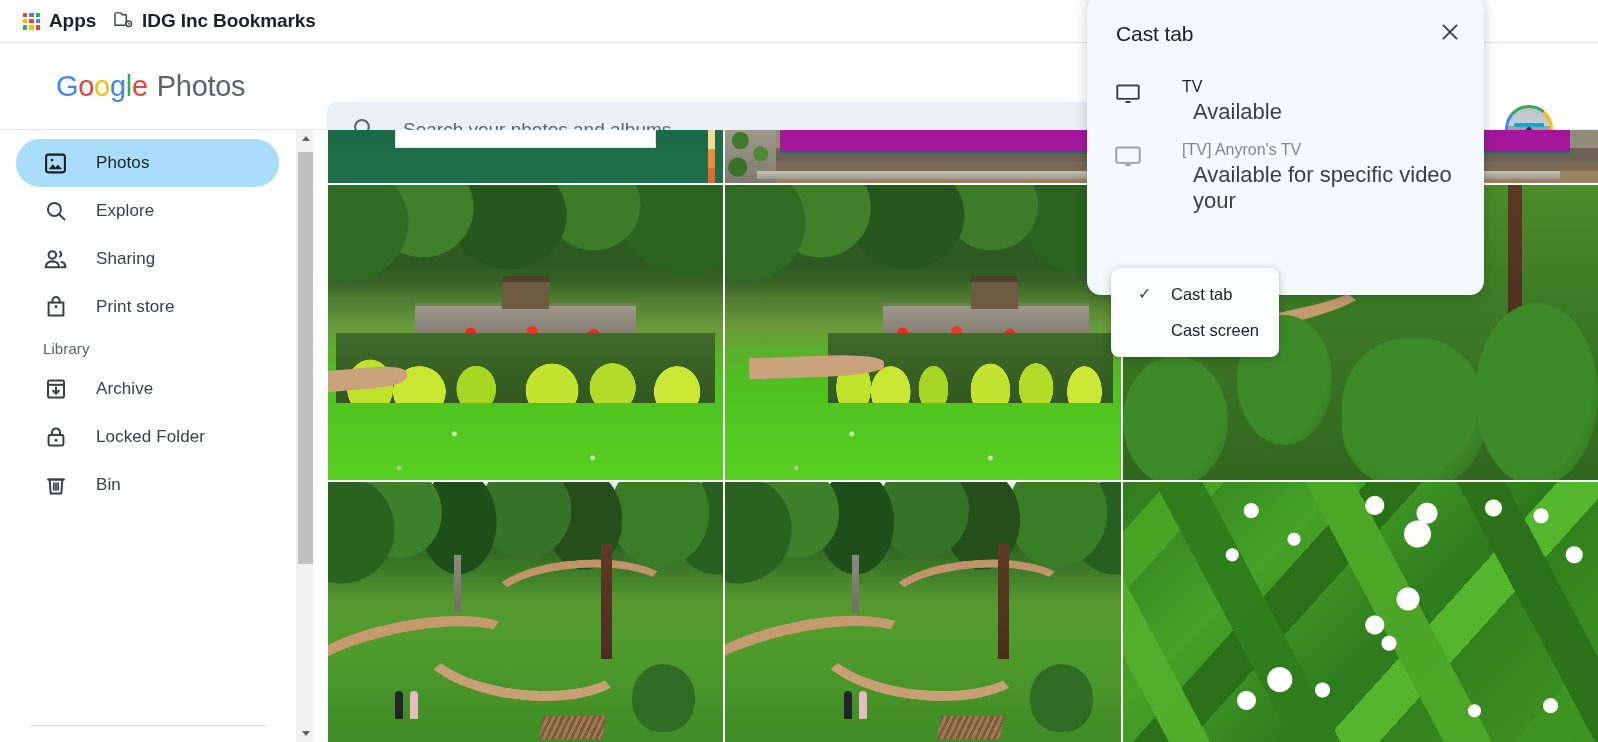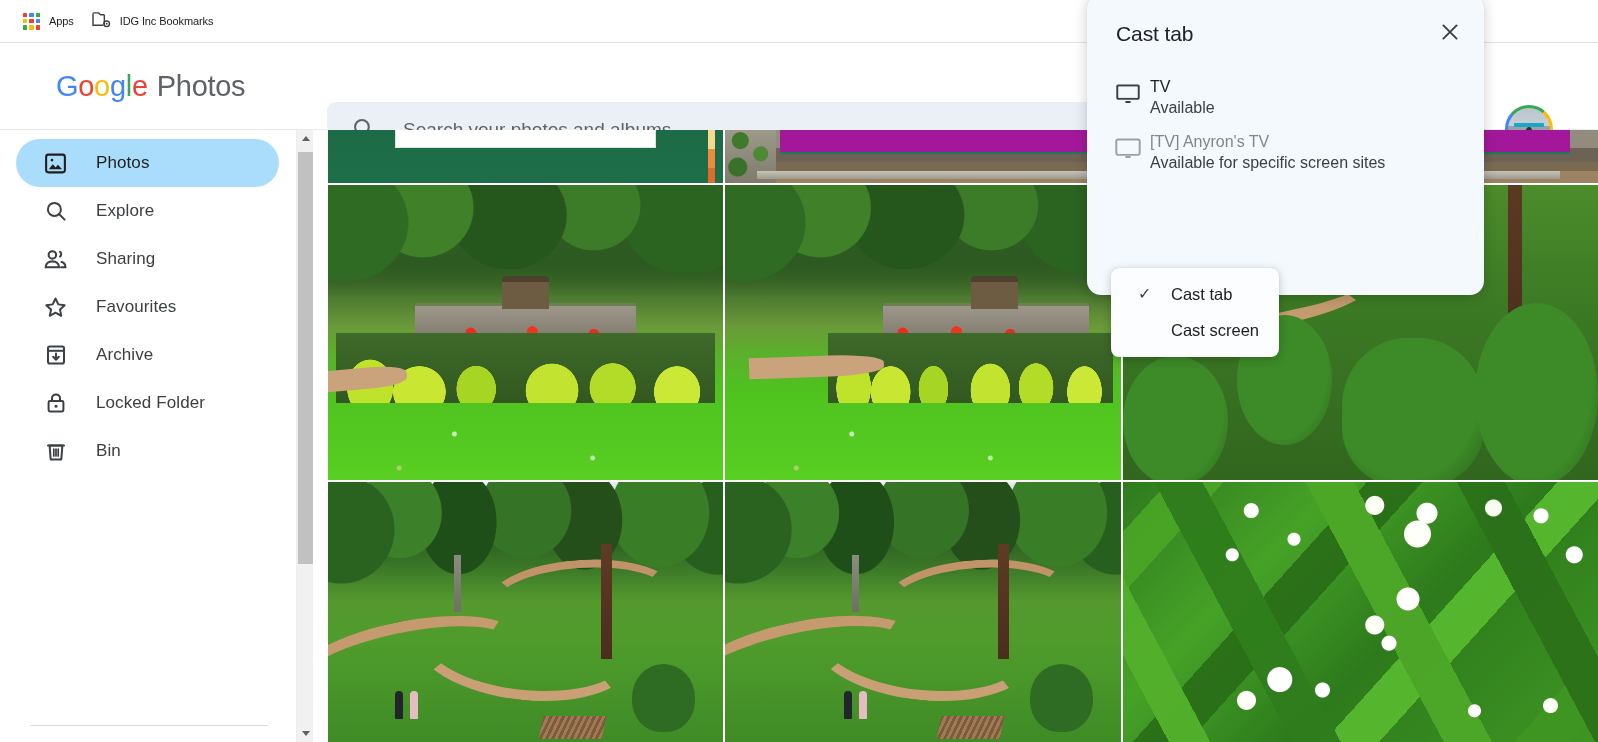--- a/index.html
+++ b/index.html
@@ -20,21 +20,21 @@
     border-bottom: 1px solid #e3e3e3;
     display: flex; align-items: center;
     padding-left: 14px;
   }
   .bm-item {
     display: flex; align-items: center; gap: 9px;
     height: 30px; padding: 0 9px;
     border-radius: 5px; cursor: pointer;
   }
   .bm-label {
-    font-size: 11px; font-weight: normal;
+    font-size: 19px; font-weight: bold;
     color: #202124; white-space: nowrap;
     letter-spacing: -0.1px;
   }
   .apps-grid {
     width: 17px; height: 17px;
     display: grid;
     grid-template-columns: repeat(3, 1fr);
     grid-template-rows: repeat(3, 1fr);
     gap: 2px;
   }
@@ -463,29 +463,29 @@
     font-size: 21px; color: #202124; letter-spacing: -0.1px;
   }
   .cast-close {
     position: absolute; right: 16px; top: 20px;
     width: 36px; height: 36px; border-radius: 50%;
     display: flex; align-items: center; justify-content: center;
     cursor: pointer; color: #3c4043;
   }
   .cast-list { position: absolute; left: 22px; top: 76px; width: 360px; }
   .cast-row {
-    display: flex; align-items: flex-start; gap: 9px;
+    display: flex; align-items: flex-start; gap: 41px;
     padding: 8px 6px; border-radius: 8px; cursor: pointer;
     min-height: 46px;
   }
   .cast-row .tvico { flex: 0 0 26px; padding-top: 5px; }
   .cast-text { display: flex; flex-direction: column; gap: 3px; }
   .cast-name { font-size: 16px; color: #202124; }
   .cast-row.dim .cast-name { color: #80868b; }
-  .cast-status { font-size: 16px; color: #3c4043; }
+  .cast-status { font-size: 22px; color: #3c4043; margin-left: 11px; }
 
   .sources-btn {
     position: absolute; left: 25px; top: 228px;
     height: 42px; min-width: 110px;
     background: #7bf0f7;
     border: none; border-radius: 21px;
     display: flex; align-items: center; gap: 14px;
     padding: 0 20px 0 22px;
     cursor: pointer;
     font-family: "Liberation Sans", sans-serif;
@@ -611,30 +611,33 @@
         <svg width="25" height="25" viewBox="0 0 24 24">
           <circle cx="9" cy="7.6" r="3.6" fill="none" stroke="#3c4043" stroke-width="2"></circle>
           <path d="M2.6 19.4c0-3.6 2.9-5.6 6.4-5.6s6.4 2 6.4 5.6z" fill="none" stroke="#3c4043" stroke-width="2"></path>
           <path d="M16.4 9.2a3.1 3.1 0 0 0 0-4.6" fill="none" stroke="#3c4043" stroke-width="2" stroke-linecap="round"></path>
           <path d="M17.4 19.4h4.1c0-2.8-1.6-4.4-3.7-4.9" fill="none" stroke="#3c4043" stroke-width="2" stroke-linecap="round"></path>
         </svg>
       </span>
       <span class="nav-label">Sharing</span>
     </div>
 
-
-
     <div class="nav-item">
       <span class="ico">
-        <svg width="25" height="25" viewBox="0 0 24 24">
-          <path d="M12 3.4l2.7 5.6 6.1.8-4.5 4.2 1.2 6-5.5-3-5.5 3 1.2-6L3.2 9.8l6.1-.8z" fill="none" stroke="#3c4043" stroke-width="1.9" stroke-linejoin="round"></path>
+        <svg width="24" height="24" viewBox="0 0 24 24">
+          <path d="M4.6 7.4h14.8v13H4.6z" fill="none" stroke="#3c4043" stroke-width="2"></path>
+          <path d="M8.4 8.6V5.6a3.6 3.6 0 0 1 7.2 0v3" fill="none" stroke="#3c4043" stroke-width="2"></path>
+          <circle cx="12" cy="11.4" r="1.5" fill="#3c4043"></circle>
         </svg>
       </span>
-      <span class="nav-label">Favourites</span>
-    </div>
+      <span class="nav-label">Print store</span>
+    </div>
+
+    <div class="section-label">Library</div>
+
 
 
 
     <div class="nav-item">
       <span class="ico">
         <svg width="24" height="24" viewBox="0 0 24 24">
           <rect x="4" y="3.4" width="16" height="17.2" rx="1.8" fill="none" stroke="#3c4043" stroke-width="2"></rect>
           <line x1="4" y1="7.8" x2="20" y2="7.8" stroke="#3c4043" stroke-width="2"></line>
           <path d="M12 10.4v6.2M9.2 13.8L12 16.8l2.8-3" fill="none" stroke="#3c4043" stroke-width="2" stroke-linecap="round" stroke-linejoin="round"></path>
         </svg>
@@ -809,21 +812,21 @@
 
       <div class="cast-row dim">
         <span class="tvico">
           <svg width="26" height="22" viewBox="0 0 24 20">
             <rect x="1.2" y="1.2" width="21.6" height="14.2" rx="1.6" fill="none" stroke="#9aa0a6" stroke-width="1.8"></rect>
             <rect x="9.4" y="16.4" width="5.2" height="1.9" rx=".9" fill="#9aa0a6"></rect>
           </svg>
         </span>
         <span class="cast-text">
           <span class="cast-name">[TV] Anyron's TV</span>
-          <span class="cast-status">Available for specific screen sites</span>
+          <span class="cast-status">Available for specific video your</span>
         </span>
       </div>
     </div>
 
   </div>
 
   <div class="sources-menu">
     <div class="menu-item">
       <span class="menu-check">✓</span>
       <span>Cast tab</span>

